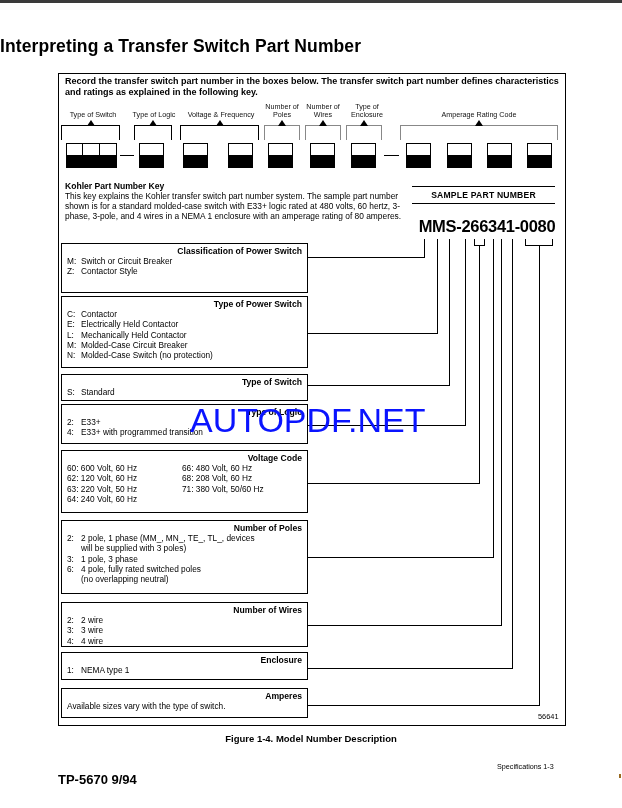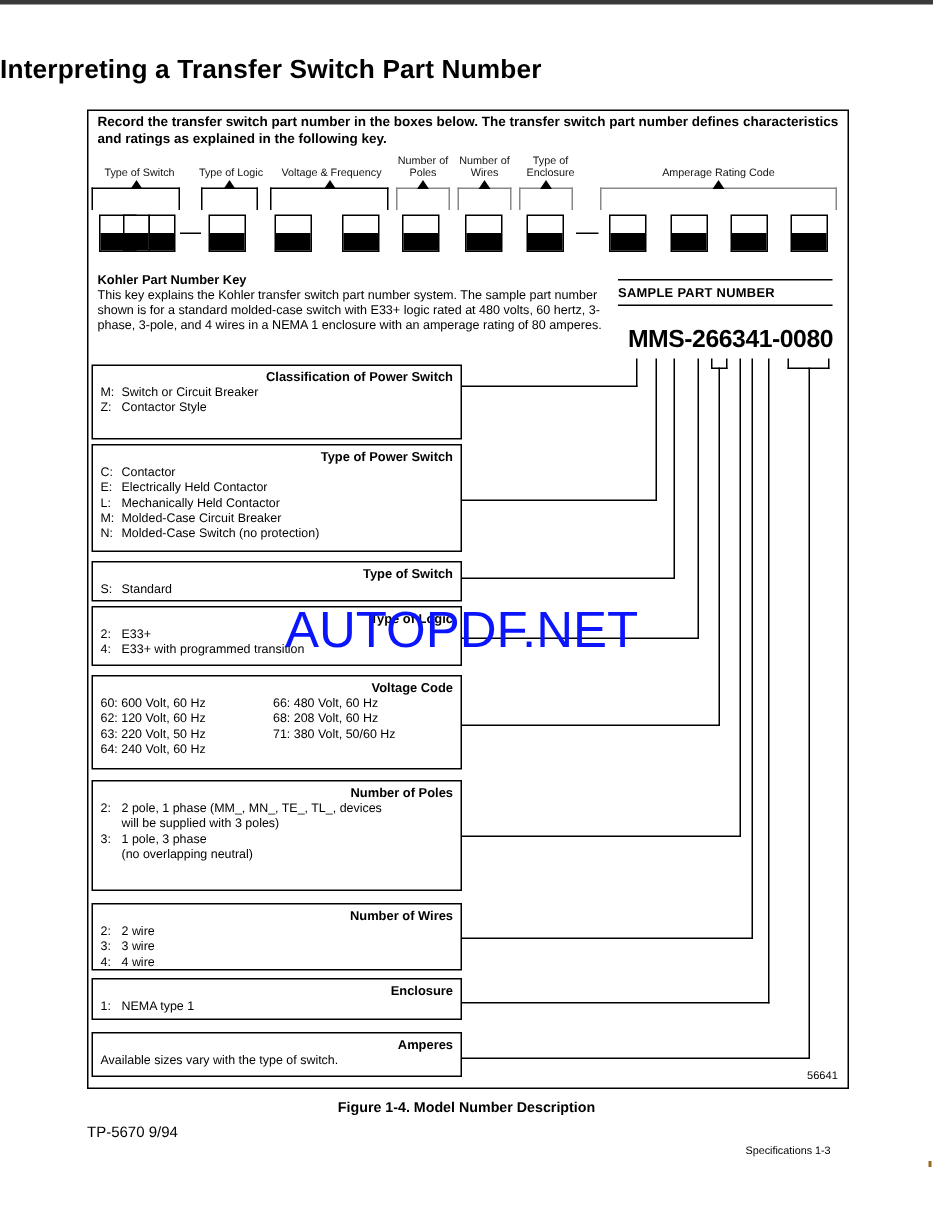--- a/index.html
+++ b/index.html
@@ -37,21 +37,21 @@
     position: absolute; top: 143px; width: 25px; height: 25px; border: 1px solid #000; box-sizing: border-box;
     background: linear-gradient(#fff 0, #fff 50%, #000 50%, #000 100%);
   }
   .dash { position: absolute; top: 155px; height: 1px; background: #000; }
   .key-title { position: absolute; left: 65px; top: 181px; font-size: 8.6px; font-weight: bold; }
   .key-text {
     position: absolute; left: 65px; top: 191px; width: 340px; font-size: 8.4px; line-height: 10.2px;
   }
   .sample-rule { position: absolute; left: 412px; width: 143px; height: 1px; background: #000; }
   .sample-title {
-    position: absolute; left: 412px; width: 143px; top: 190px; 
+    position: absolute; left: 412px; width: 143px; top: 190px; text-align: center;
     font-size: 8.6px; font-weight: bold; letter-spacing: 0.2px;
   }
   .part-number {
     position: absolute; left: 412px; width: 150px; top: 217px; text-align: center;
     font-size: 16.5px; font-weight: bold; letter-spacing: -0.3px;
   }
   .sec {
     position: absolute; left: 61px; width: 247px; border: 1px solid #000; box-sizing: border-box;
     padding: 2px 5px; font-size: 8.3px; line-height: 10.2px;
   }
@@ -60,21 +60,21 @@
   .sec .code { display: inline-block; width: 14px; }
   .sec .ind { padding-left: 14px; }
   .cols { display: flex; }
   .cols > div { width: 115px; }
   .line { position: absolute; background: #000; }
   .figno { position: absolute; left: 538px; top: 712px; font-size: 7.4px; }
   .caption {
     position: absolute; left: 0; width: 622px; top: 733px; text-align: center;
     font-size: 9.5px; font-weight: bold;
   }
-  .footer-left { position: absolute; left: 58px; top: 750px; font-size: 10px; }
+  .footer-left { position: absolute; left: 58px; top: 772px; font-size: 13px; font-weight: bold; }
   .footer-right { position: absolute; left: 497px; top: 762px; font-size: 7.2px; }
   .watermark {
     position: absolute; left: 190px; top: 400px; font-size: 34px; color: #0a14ff;
     letter-spacing: 0px; line-height: 40px;
   }
   .edge-mark { position: absolute; left: 619px; top: 774px; width: 2px; height: 4px; background: #9a6a20; }
 </style>
 </head>
 <body>
 
@@ -181,20 +181,21 @@
       <div class="row">71: 380 Volt, 50/60 Hz</div>
     </div>
   </div>
 </div>
 
 <div class="sec" style="top:520px; height:74px;">
   <div class="h">Number of Poles</div>
   <div class="row"><span class="code">2:</span><span>2 pole, 1 phase (MM_, MN_, TE_, TL_, devices</span></div>
   <div class="row ind">will be supplied with 3 poles)</div>
   <div class="row"><span class="code">3:</span><span>1 pole, 3 phase</span></div>
+  <div class="row"><span class="code">6:</span><span>4 pole, fully rated switched poles</span></div>
   <div class="row ind">(no overlapping neutral)</div>
 </div>
 
 <div class="sec" style="top:602px; height:45px;">
   <div class="h">Number of Wires</div>
   <div class="row"><span class="code">2:</span><span>2 wire</span></div>
   <div class="row"><span class="code">3:</span><span>3 wire</span></div>
   <div class="row"><span class="code">4:</span><span>4 wire</span></div>
 </div>
 

